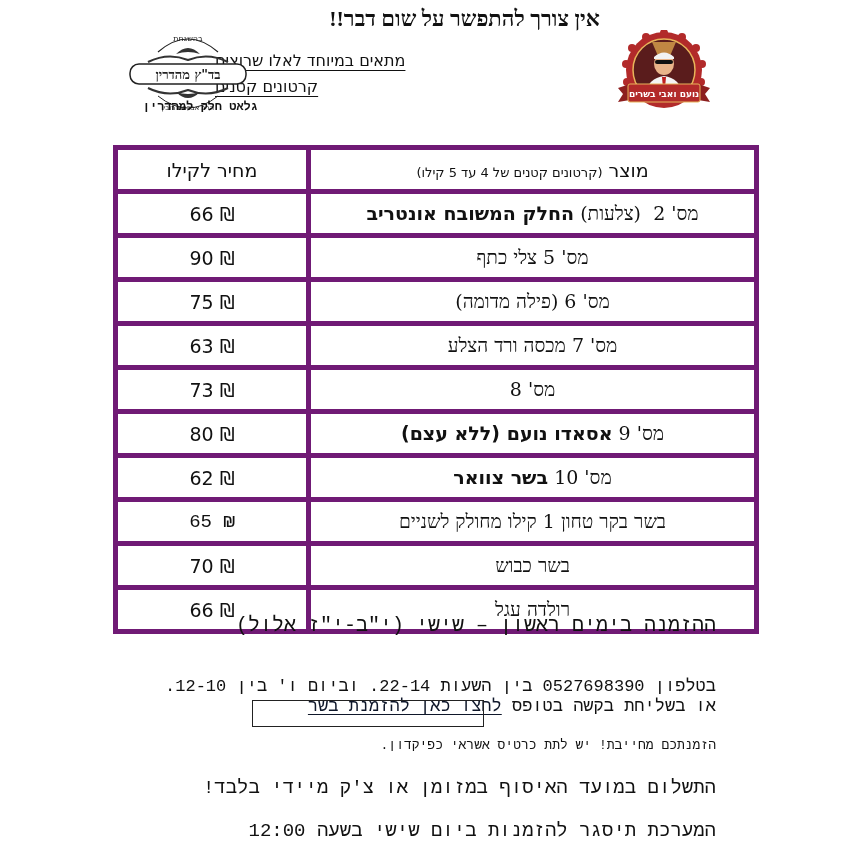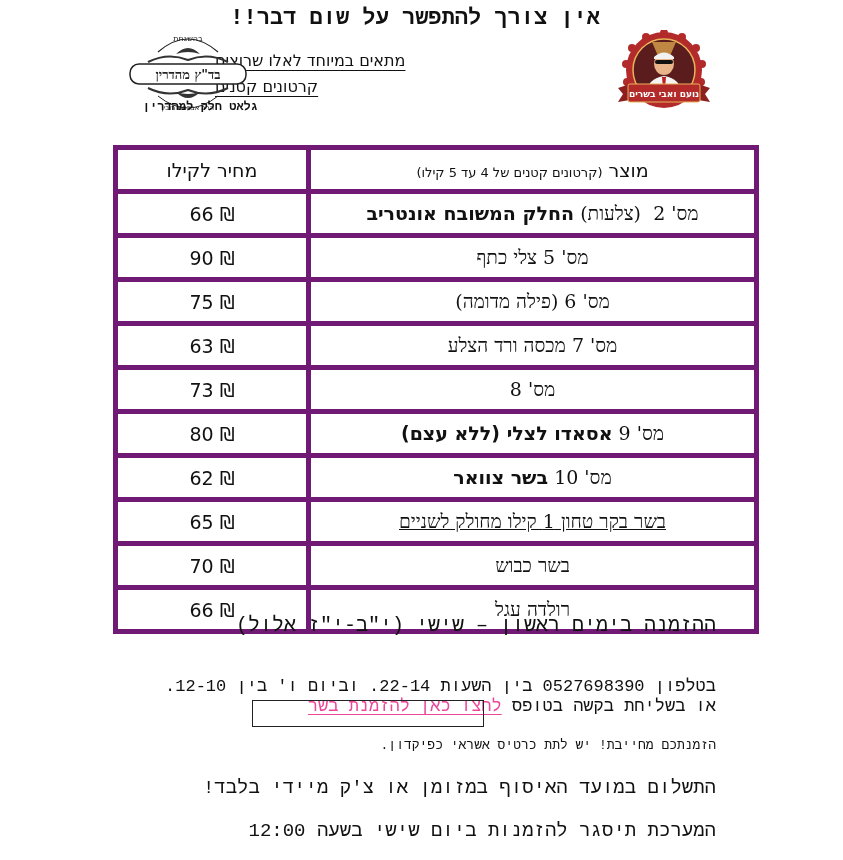--- a/index.html
+++ b/index.html
@@ -5,21 +5,21 @@
     html, body { margin: 0; padding: 0; background: #ffffff; }
     body {
       width: 843px; height: 860px; position: relative; overflow: hidden;
       font-family: "DejaVu Sans", sans-serif; color: #111;
     }
     .abs { position: absolute; }
 
     
     .h-title {
       top: 4px; left: 200px; width: 400px; text-align: right; direction: rtl;
-      font-family: Liberation Mono, monospace; font-weight: bold; font-size: 22px;
+      font-family: Liberation Serif, serif; font-weight: bold; font-size: 22px;
       line-height: 30px; white-space: nowrap;
     }
     .h-sub {
       left: 200px; width: 400px; text-align: left; direction: rtl;
       font-family: "DejaVu Sans", sans-serif; font-size: 16px; text-decoration: underline;
       text-underline-offset: 4px; white-space: nowrap; line-height: 30px;
     }
     .h-sub1 { top: 46px; left: 215px; }
     .h-sub2 { top: 72px; left: 215px; }
 
@@ -54,21 +54,21 @@
       font-family: Liberation Mono, monospace; color: #111;
     }
     .p1 { top: 614px; font-size: 20px; }
     .p2 { top: 657px; font-size: 17px; margin-top: 20px; }
     .p3 { top: 697px; font-size: 17px; }
     .p4 { top: 738px; font-size: 13px; }
     .p5 { top: 777px; font-size: 19px; margin-left: 40px; }
     .p6 { top: 820px; font-size: 19px; }
 
     .order-link {
-      color: #ec4899; text-decoration: underline; text-underline-offset: 3px;
+      color: #0f172a; text-decoration: underline; text-underline-offset: 3px;
       cursor: pointer;
     }
     .link-box {
       left: 252px; top: 700px; width: 232px; height: 27px;
       border: 1.5px solid #222; box-sizing: border-box; pointer-events: none;
     }
   </style>
 </head>
 <body>
 
@@ -156,30 +156,30 @@
       </tr>
       <tr>
         <td class="col-product"><span style="white-space: pre;">מס' 7 מכסה ורד הצלע</span><span class="b"></span></td>
         <td class="col-price price" style="direction: ltr;">63 ₪</td>
       </tr>
       <tr>
         <td class="col-product"><span style="white-space: pre;">מס' 8</span><span class="b"></span></td>
         <td class="col-price price" style="direction: ltr;">73 ₪</td>
       </tr>
       <tr>
-        <td class="col-product"><span style="white-space: pre;">מס' 9 </span><span class="b">אסאדו לצלי (ללא עצם)</span></td>
+        <td class="col-product"><span style="white-space: pre;">מס' 9 </span><span class="b">אסאדו נועם (ללא עצם)</span></td>
         <td class="col-price price" style="direction: ltr;">80 ₪</td>
       </tr>
       <tr>
         <td class="col-product"><span style="white-space: pre;">מס' 10 </span><span class="b">בשר צוואר</span></td>
         <td class="col-price price" style="direction: ltr;">62 ₪</td>
       </tr>
       <tr>
-        <td class="col-product"><span style="white-space: pre; text-decoration: underline;">בשר בקר טחון 1 קילו מחולק לשניים</span><span class="b"></span></td>
-        <td class="col-price price" style="direction: ltr;">65 ₪</td>
+        <td class="col-product"><span style="white-space: pre;">בשר בקר טחון 1 קילו מחולק לשניים</span><span class="b"></span></td>
+        <td class="col-price price" style="direction: ltr; font-family: Liberation Mono, monospace;">65 ₪</td>
       </tr>
       <tr>
         <td class="col-product"><span style="white-space: pre;">בשר כבוש</span><span class="b"></span></td>
         <td class="col-price price" style="direction: ltr;">70 ₪</td>
       </tr>
       <tr>
         <td class="col-product"><span style="white-space: pre;">רולדה עגל</span><span class="b"></span></td>
         <td class="col-price price" style="direction: ltr;">66 ₪</td>
       </tr>
     </tbody>

